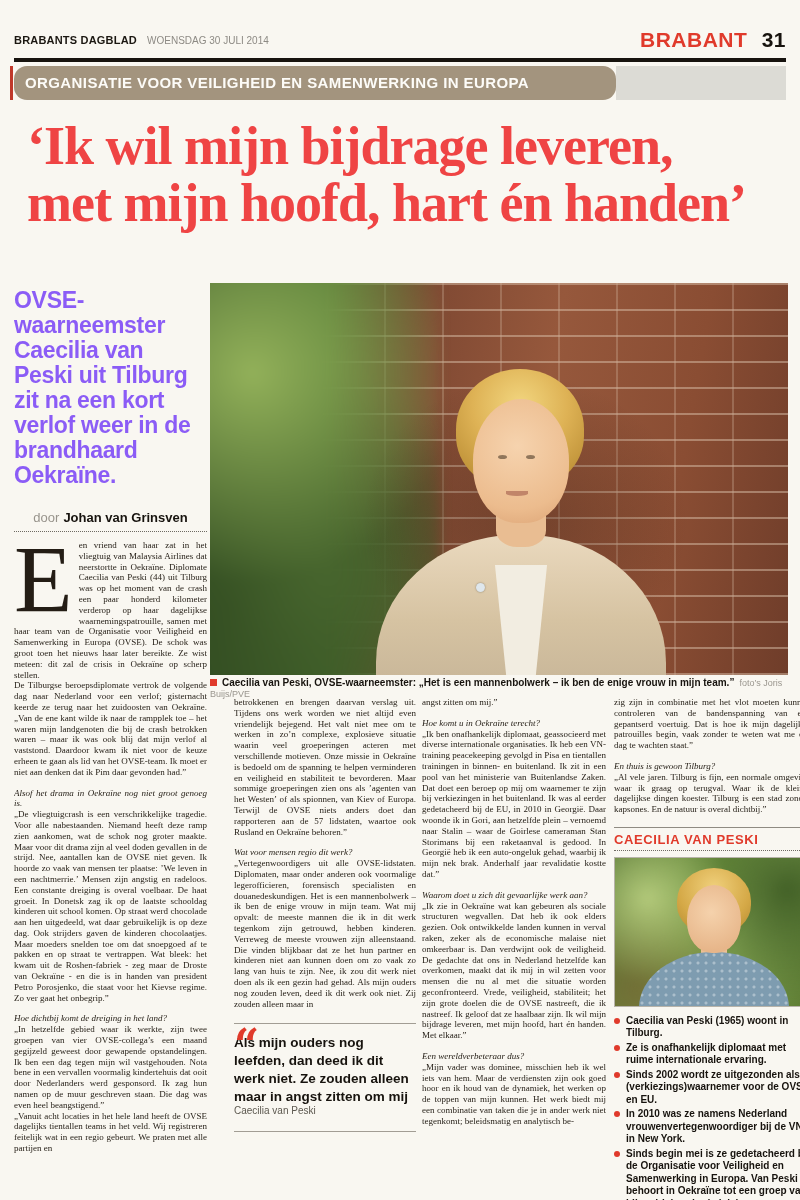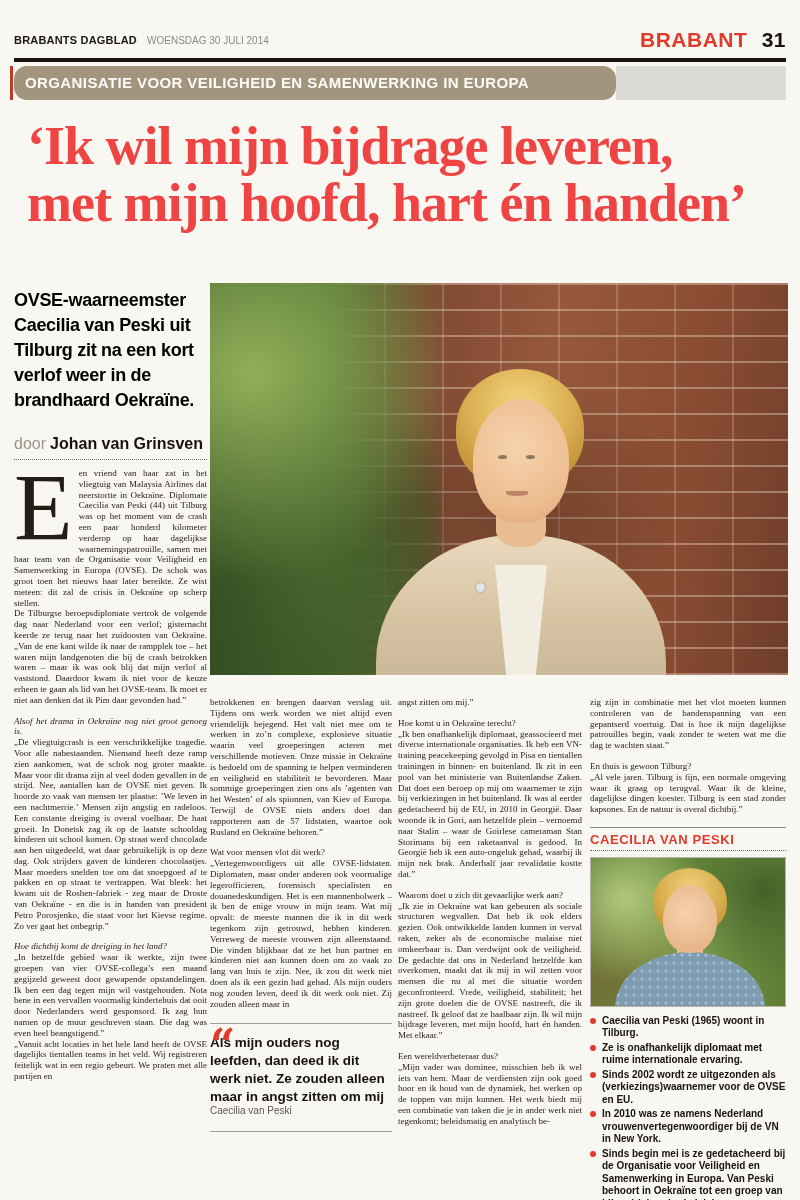--- a/index.html
+++ b/index.html
@@ -23,28 +23,28 @@
             color:#fdfcf8; font-weight:bold; font-size:15px; letter-spacing:.4px; line-height:34px;
             padding-left:11px; white-space:nowrap; overflow:hidden;border-radius:13px; }
   .banner-gray { position:absolute; left:616px; top:66px; width:170px; height:34px; background:#dcdbd5; }
 
   
   .headline { position:absolute; left:14px; top:118px; width:778px; font-family:"Liberation Serif", serif;
               font-size:54px; line-height:57px; letter-spacing:-1px; color:#ef4444;margin-left:13px; }
 
   
   .col { position:absolute; overflow:hidden; font-family:"Liberation Serif", serif;
-         font-size:9px; line-height:10.8px; color:#221c14; text-align:justify; }
+         font-size:9px; line-height:10.8px; color:#221c14; text-align:justify;margin-left:24px; }
   .col p { margin:0; }
-  .col .q { margin-top:10px; }
+  .col .q { font-style:italic; margin-top:10px; }
 
   
   .left-col { position:absolute; left:14px; top:288px; width:193px; height:912px; overflow:hidden; }
-  .intro { font-weight:bold; font-size:18px; line-height:25px; letter-spacing:-.3px; color:#000000; }
-  .byline { margin-top:22px; font-size:16px; padding-bottom:6px; border-bottom:1px dotted #6e6a62; }
+  .intro { font-weight:bold; font-size:23px; line-height:25px; letter-spacing:-.3px; color:#8b5cf6; }
+  .byline { margin-top:22px; font-size:13px; padding-bottom:6px; border-bottom:1px dotted #6e6a62;text-align:center; }
   .byline .prefix { color:#98948c; }
   .byline .author { font-weight:bold; color:#17130e; margin-left:4px; }
   .body-flow { margin-top:8px; font-family:"Liberation Serif", serif; font-size:9px; line-height:10.8px;
                color:#221c14; text-align:justify; }
   .body-flow p { margin:0; }
   .body-flow .q { font-style:italic; margin-top:10px; }
   .dropcap { float:left; font-family:"Liberation Serif", serif; font-size:96px; line-height:76px;
              padding:2px 6px 0 0; color:#241d15; }
 
   
@@ -176,24 +176,27 @@
     <div class="mp-inner"></div>
     <div class="mp-brooch"></div>
     <div class="mp-neck"></div>
     <div class="mp-hair"></div>
     <div class="mp-face"></div>
     <div class="mp-eye l"></div>
     <div class="mp-eye r"></div>
     <div class="mp-mouth"></div>
   </div>
 
+  <div class="caption">
+    <span class="cap-square"></span><span class="cap-bold">Caecilia van Peski, OVSE-waarneemster: „Het is een mannenbolwerk – ik ben de enige vrouw in mijn team.”</span><span class="cap-credit">foto’s Joris Buijs/PVE</span>
+  </div>
 
   <div class="col col2">
     <p>betrokkenen en brengen daarvan verslag uit. Tijdens ons werk worden we niet altijd even vriendelijk bejegend. Het valt niet mee om te werken in zo’n complexe, explosieve situatie waarin veel groeperingen acteren met verschillende motieven. Onze missie in Oekraïne is bedoeld om de spanning te helpen verminderen en veiligheid en stabiliteit te bevorderen. Maar sommige groeperingen zien ons als ’agenten van het Westen’ of als spionnen, van Kiev of Europa. Terwijl de OVSE niets anders doet dan rapporteren aan de 57 lidstaten, waartoe ook Rusland en Oekraïne behoren.”</p>
-    <p class="q">Wat voor mensen vlot dit werk?</p>
+    <p class="q">Wat voor mensen regio dit werk?</p>
     <p>„Vertegenwoordigers uit alle OVSE-lidstaten. Diplomaten, maar onder anderen ook voormalige legerofficieren, forensisch specialisten en douanedeskundigen. Het is een mannenbolwerk – ik ben de enige vrouw in mijn team. Wat mij opvalt: de meeste mannen die ik in dit werk tegenkom zijn getrouwd, hebben kinderen. Verreweg de meeste vrouwen zijn alleenstaand. Die vinden blijkbaar dat ze het hun partner en kinderen niet aan kunnen doen om zo vaak zo lang van huis te zijn. Nee, ik zou dit werk niet doen als ik een gezin had gehad. Als mijn ouders nog zouden leven, deed ik dit werk ook niet. Zij zouden alleen maar in</p>
     <div class="pullquote">
       <span class="quote-mark">“</span>
       <p class="quote-text">Als mijn ouders nog leefden, dan deed ik dit werk niet. Ze zouden alleen maar in angst zitten om mij</p>
       <p class="quote-attr">Caecilia van Peski</p>
     </div>
   </div>
 
   <div class="col col3">
     <p>angst zitten om mij.”</p>

